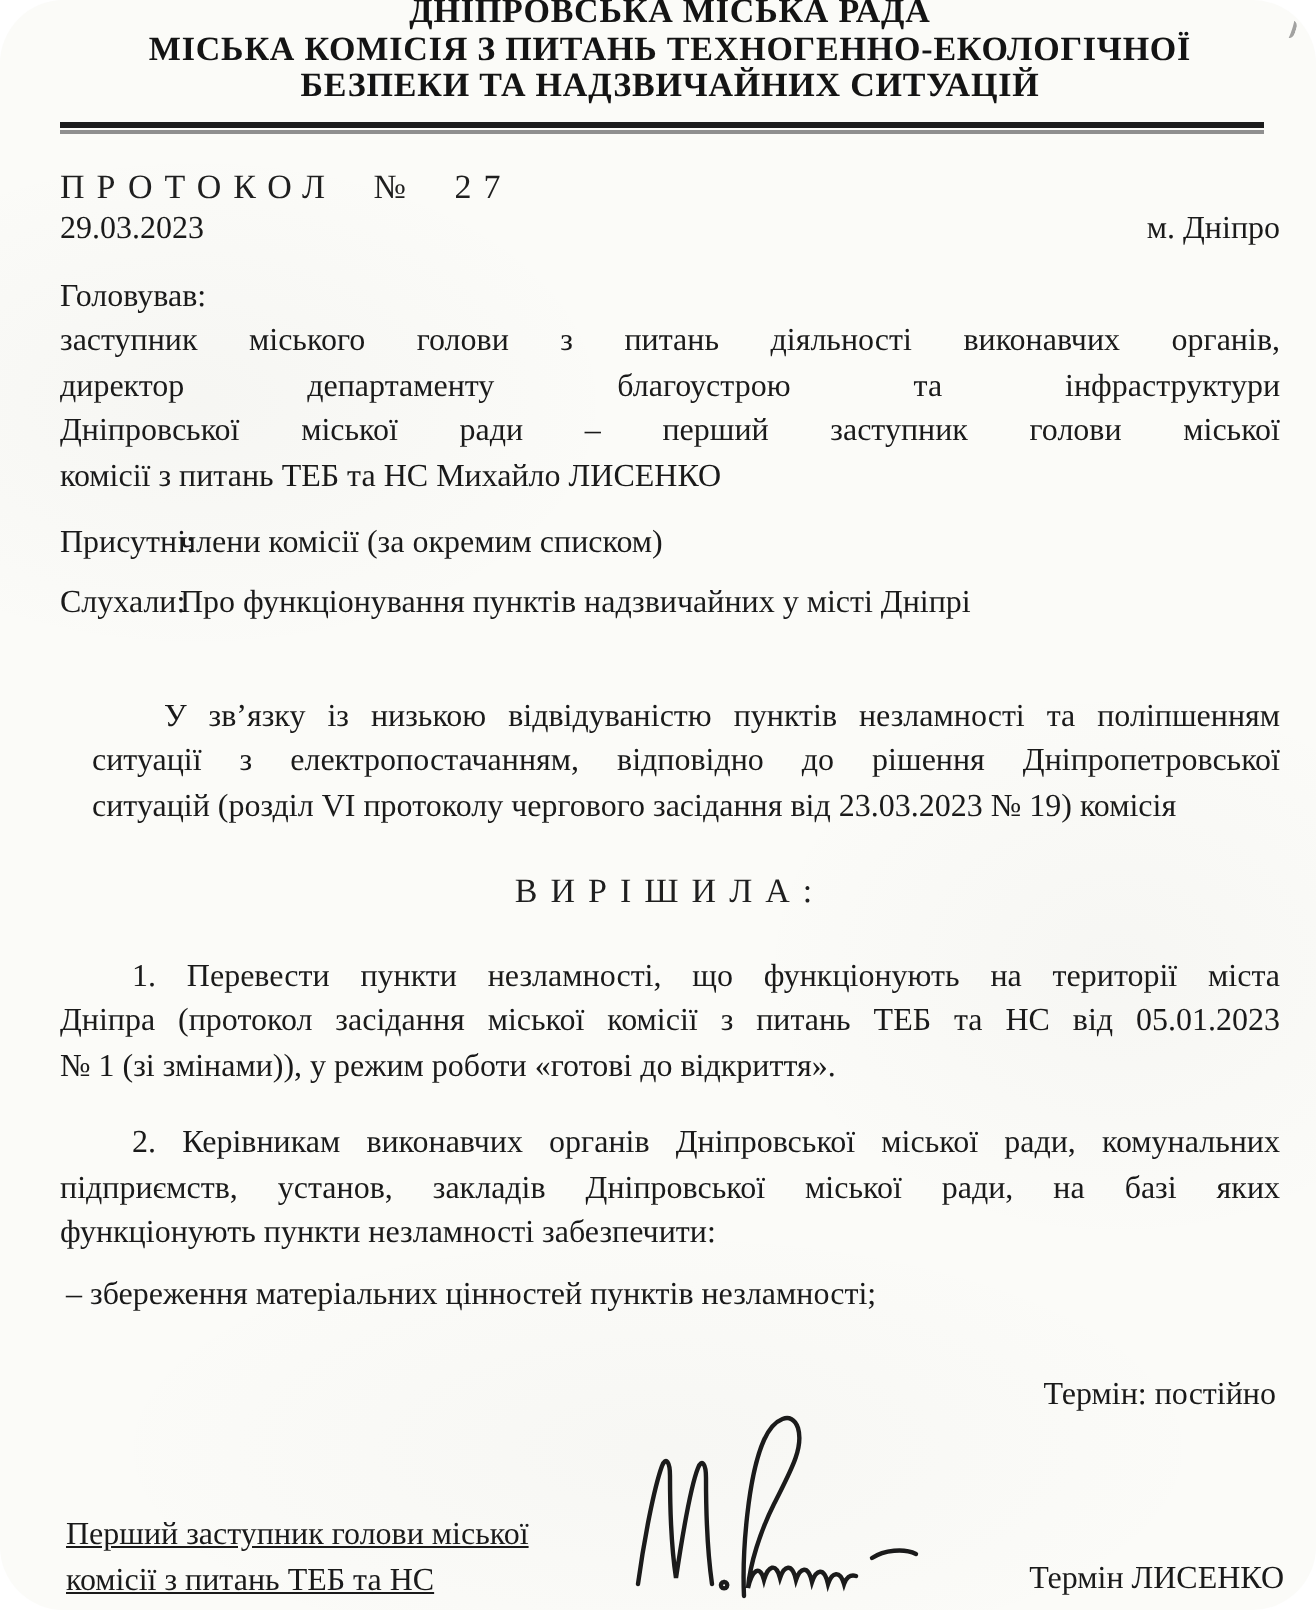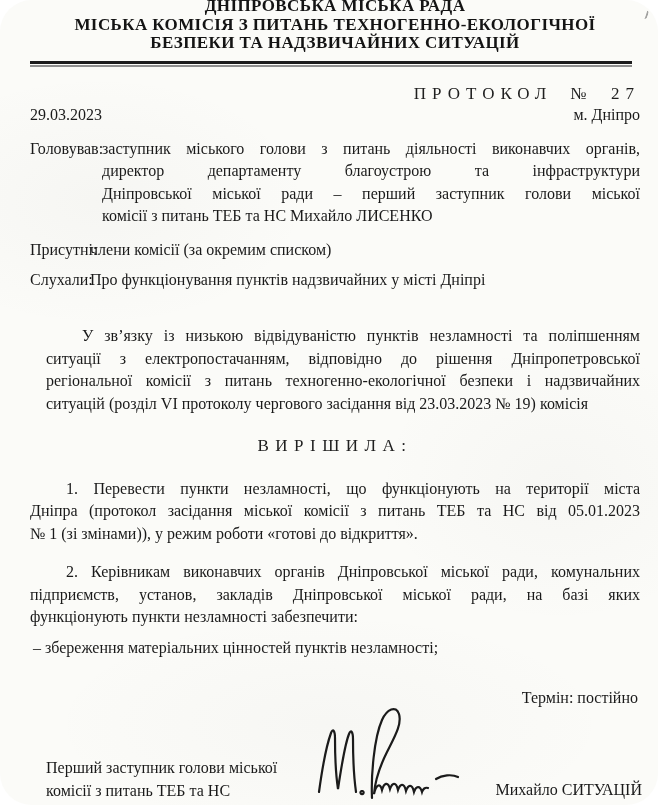--- a/index.html
+++ b/index.html
@@ -36,40 +36,40 @@
   .double-rule {
     margin-top: 8px;
     margin-left: 0px;
     width: 602px;
     height: 1px;
     border-top: 3px solid #1c1c1c;
     border-bottom: 2px solid #8f8f8f;
   }
   .doc-title {
     margin-top: 16px;
-    text-align: right;
+    text-align: left;
     font-size: 17px;
     letter-spacing: 6px;
     word-spacing: 8px;
     color: #1f1f1f;
   }
   .date-place-row {
     margin-top: -1px;
     display: flex;
     justify-content: space-between;
   }
 
   
   .labeled-row { display: flex; }
   .labeled-row .lbl { flex: 0 0 auto; }
   .lbl-wide  { width: 72px; }
   .lbl-mid   { width: 60px; }
   .labeled-row .txt { flex: 1 1 auto; }
 
-  .row-chaired  { margin-top: 11px; }
+  .row-chaired  { margin-top: 11px; flex-direction: column; }
   .row-present  { margin-top: 11px; }
   .row-heard    { margin-top: 7.5px; }
 
   
   .tline { text-align: justify; white-space: normal; }
   .tline-j { text-align-last: justify; }
   .tline-indent { text-indent: 36px; }
 
   .preamble { margin-top: 34px; margin-left: 16px; }
   .decision-heading {
@@ -86,22 +86,23 @@
 
   .term-line {
     margin-top: 27px;
     text-align: right;
     padding-right: 2px;
   }
 
   
   .sign-position {
     position: absolute;
-    left: 46px; top: 756px;
+    left: 33px; top: 756px;
     line-height: 23px;
+    text-decoration: underline;
   }
   .sign-name {
     position: absolute;
     right: 16px; top: 779px;
   }
   .signature-svg {
     position: absolute;
     left: 312px; top: 688px;
   }
   .scan-artifact {
@@ -151,21 +152,20 @@
     </div>
 
     <div class="labeled-row row-heard">
       <div class="lbl lbl-mid">Слухали:</div>
       <div class="txt">Про функціонування пунктів надзвичайних у місті Дніпрі</div>
     </div>
 
     <div class="preamble">
         <div class="tline tline-j tline-indent">У зв’язку із низькою відвідуваністю пунктів незламності та поліпшенням</div>
         <div class="tline tline-j">ситуації з електропостачанням, відповідно до рішення Дніпропетровської</div>
-        <div class="tline tline-j">регіональної комісії з питань техногенно-екологічної безпеки і надзвичайних</div>
         <div class="tline">ситуацій (розділ VI протоколу чергового засідання від 23.03.2023 № 19) комісія</div>
       </div>
 
     <div class="decision-heading">ВИРІШИЛА:</div>
 
     <div class="decision-item-1">
         <div class="tline tline-j tline-indent">1. Перевести пункти незламності, що функціонують на території міста</div>
         <div class="tline tline-j">Дніпра (протокол засідання міської комісії з питань ТЕБ та НС від 05.01.2023</div>
         <div class="tline">№ 1 (зі змінами)), у режим роботи «готові до відкриття».</div>
       </div>
@@ -189,14 +189,14 @@
 
   <svg class="signature-svg" width="150" height="117" viewBox="0 0 150 117" fill="none">
     <g stroke="#1b1b1b" stroke-width="2.2" stroke-linecap="round" fill="none">
       <path d="M7,104 C10,82 15,56 19,45 C21,40 23,43 23,50 C23,66 24,88 26,101 C29,81 33,56 37,46 C39,41 41,44 41,51 C41,68 42,90 44,104"></path>
       <path d="M50,103 a1.6,1.6 0 1 0 0.1,0"></path>
       <path d="M60,110 C59,88 62,50 70,32 C75,21 84,17 87,26 C90,36 83,48 75,64 C68,78 63,94 62,106 C64,97 68,94 70,102 C72,95 76,93 78,101 C80,95 84,93 86,102 C88,96 92,94 94,103 C96,97 100,95 102,104 C104,98 108,97 110,104 C111,101 113,99 116,100"></path>
       <path d="M124,91 C130,87 140,86 146,89"></path>
     </g>
   </svg>
 
-  <div class="sign-name">Михайло СИТУАЦІЙ</div>
+  <div class="sign-name">Термін ЛИСЕНКО</div>
 </div>
 
 </body></html>

